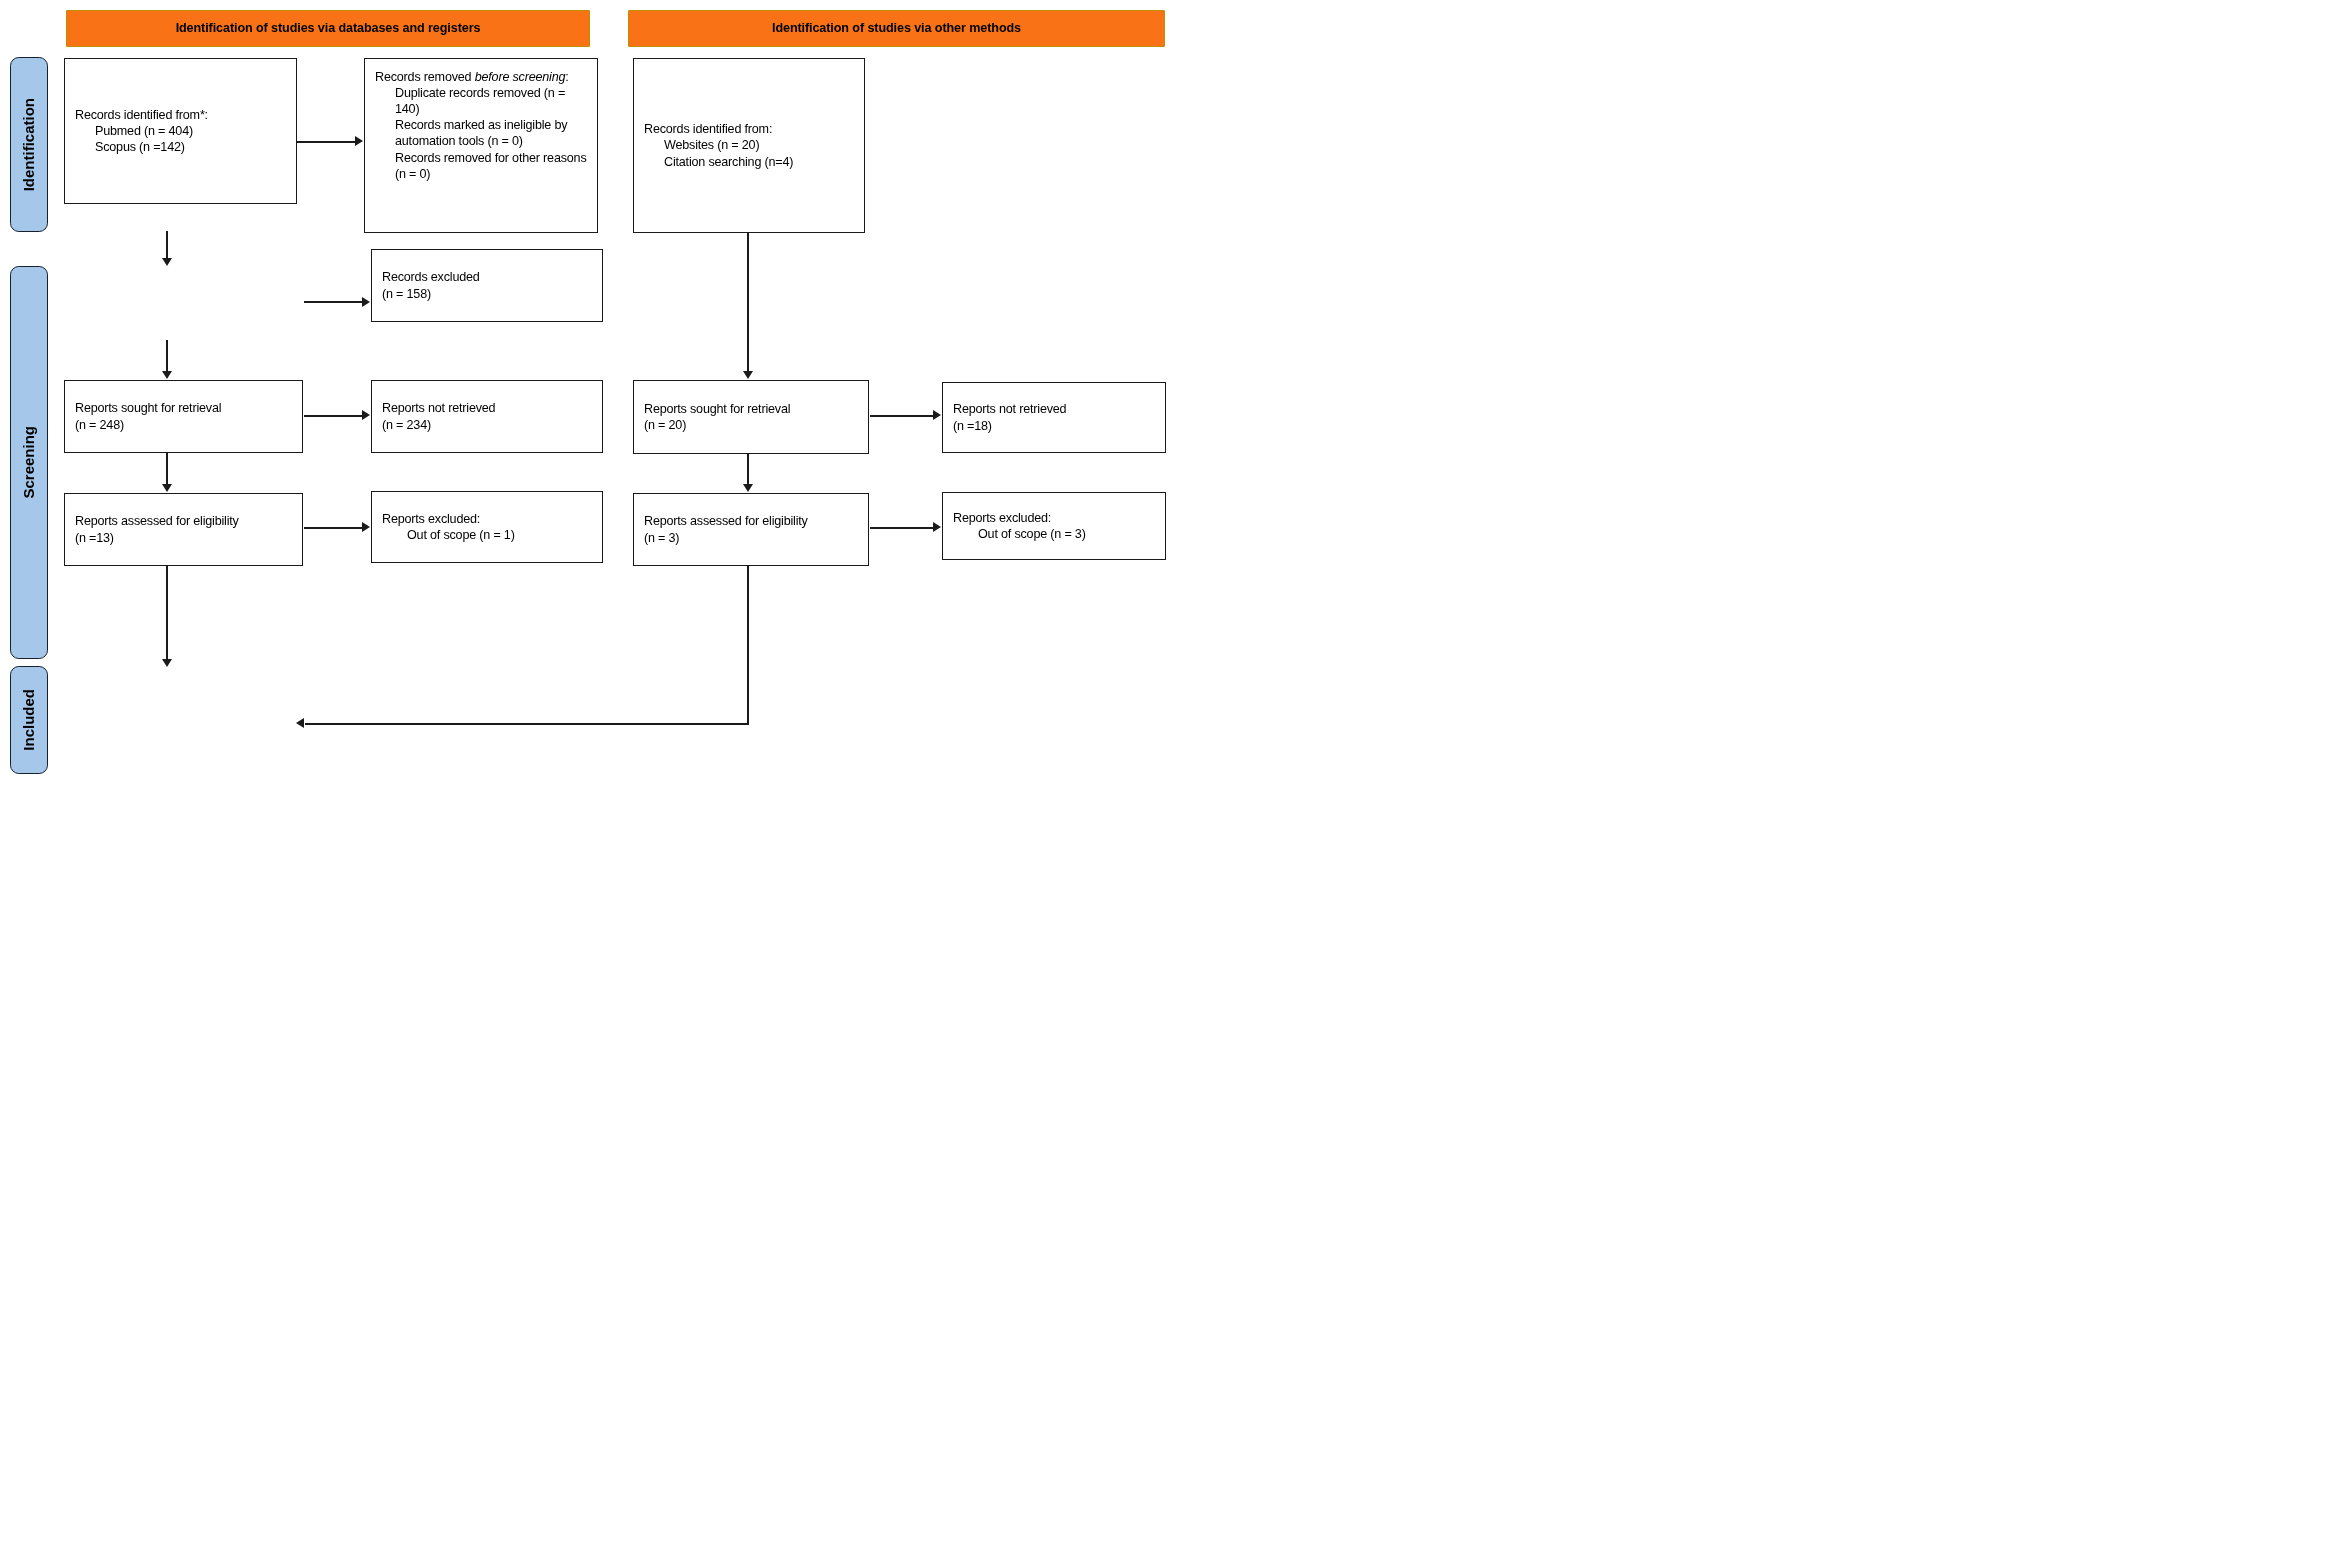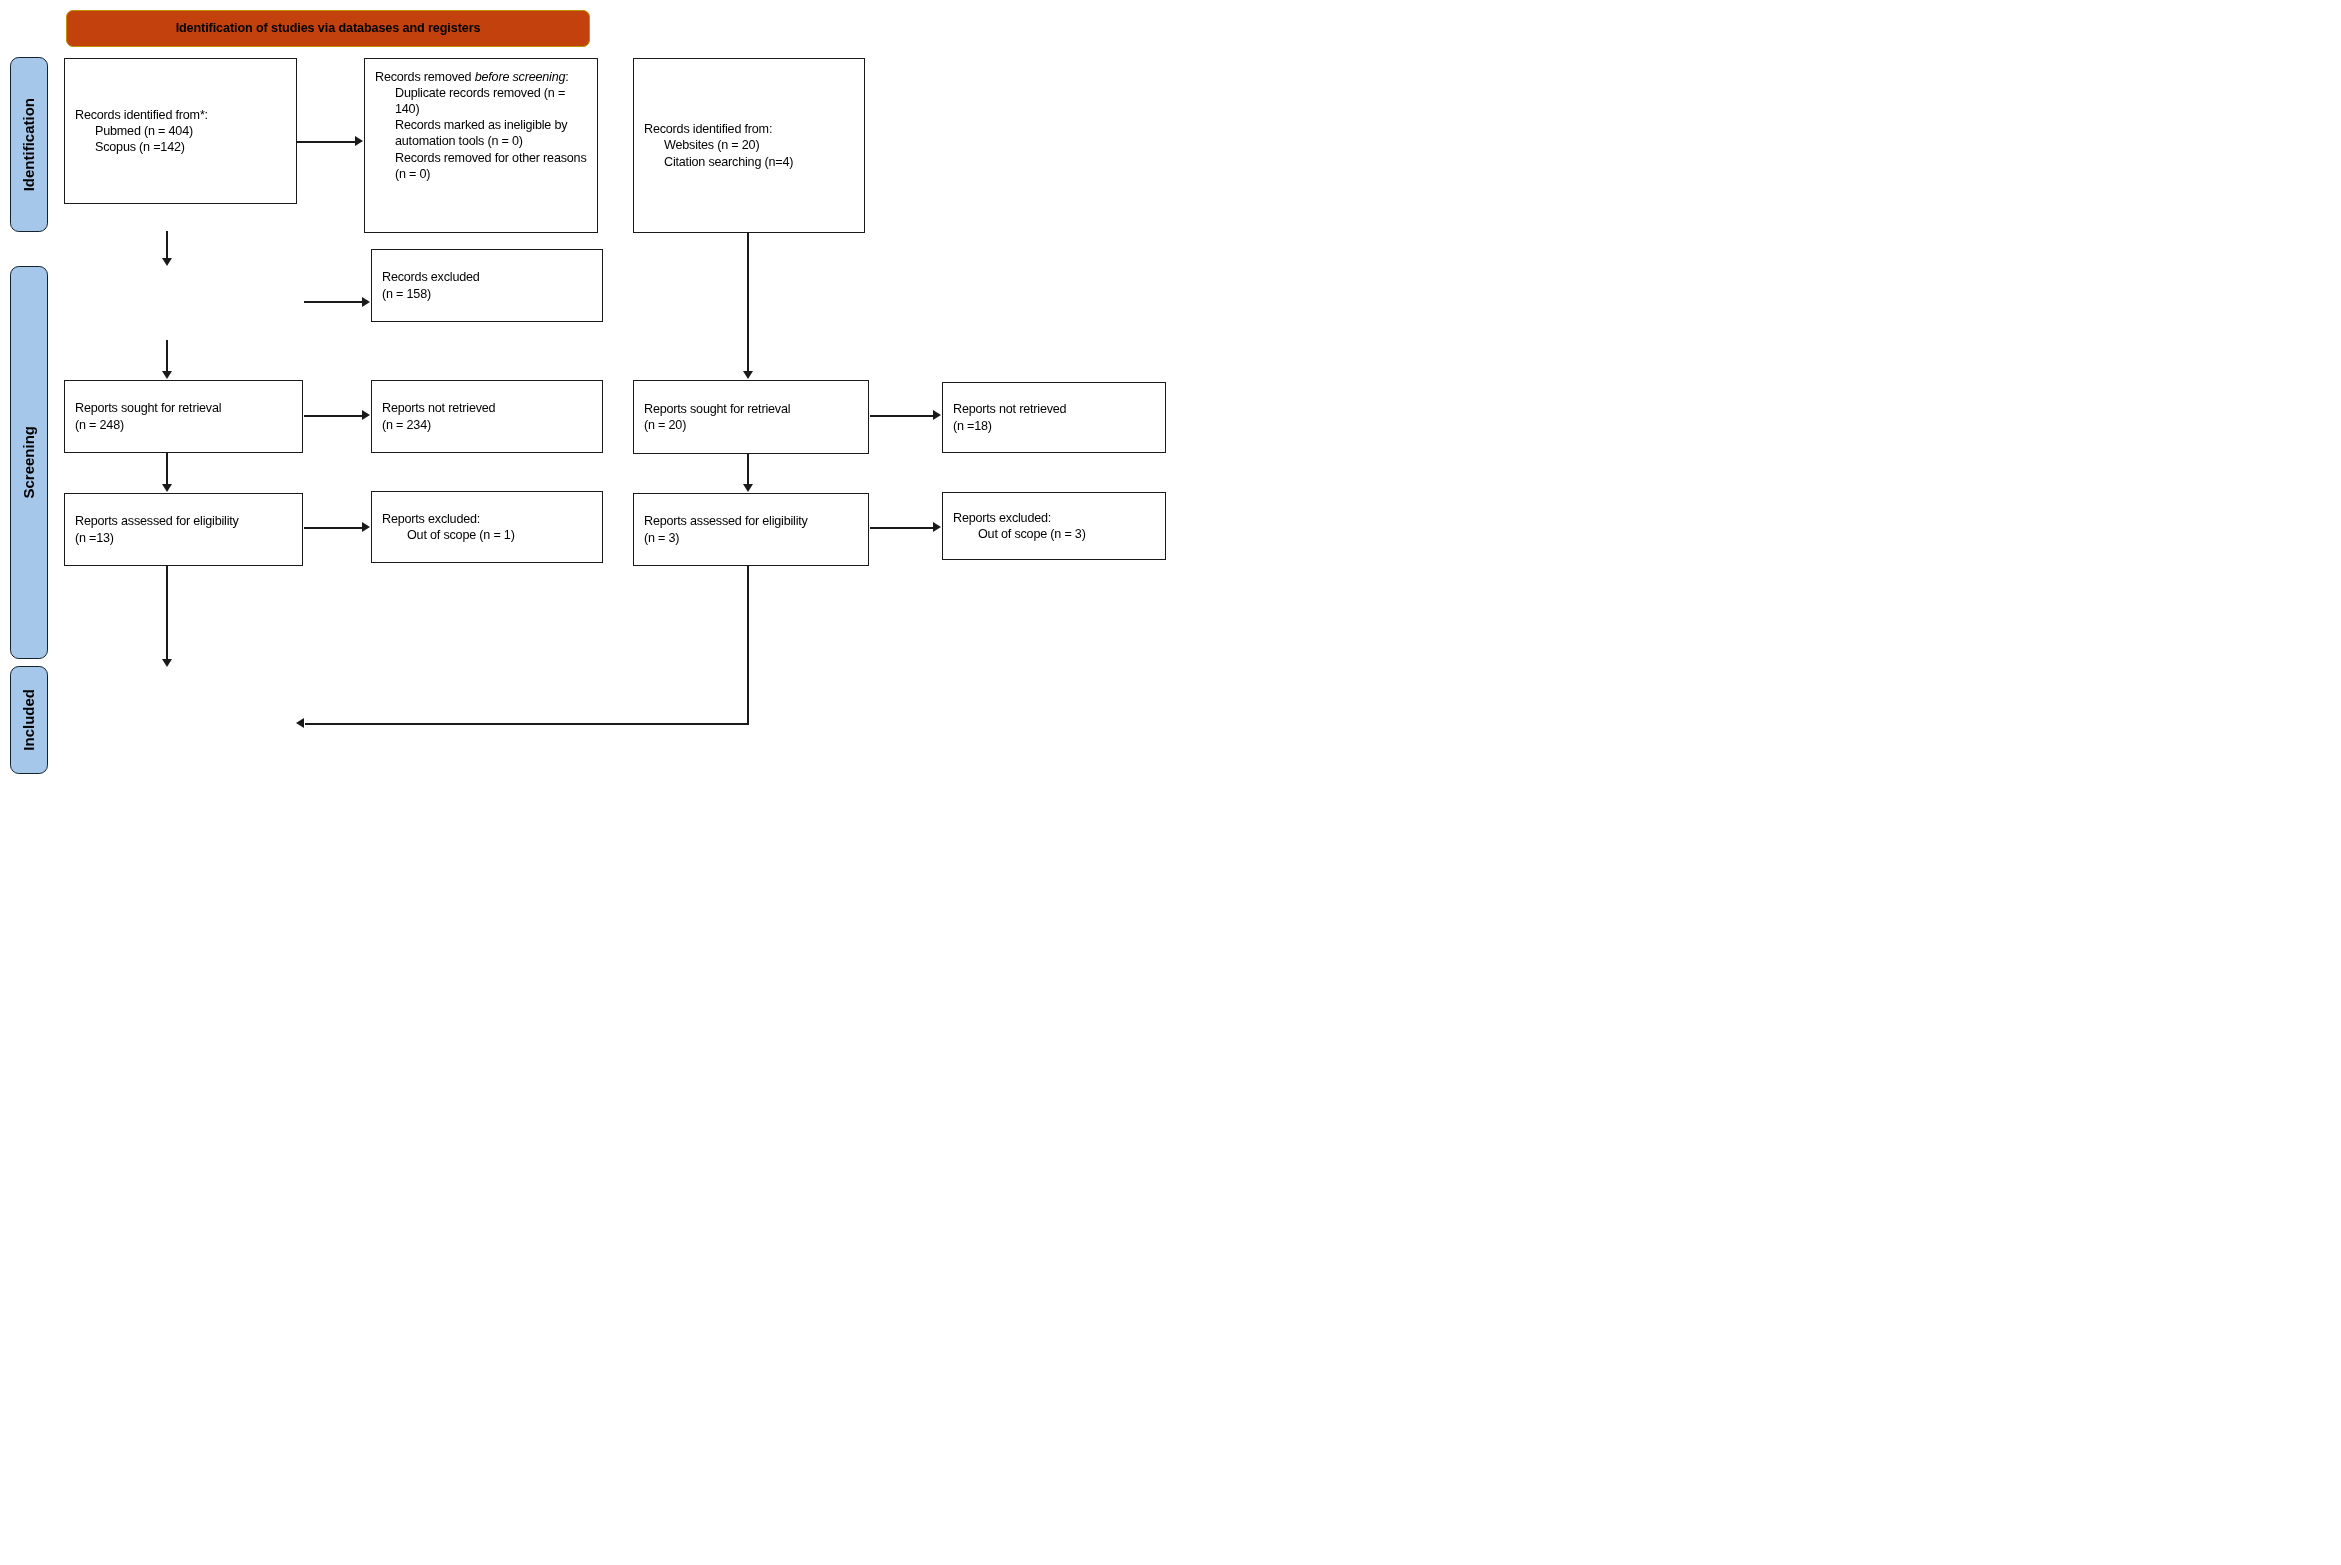--- a/index.html
+++ b/index.html
@@ -6,23 +6,23 @@
   #diagram {
     position: relative;
     width: 1171px;
     height: 783px;
     background: #ffffff;
     font-family: "Liberation Sans", sans-serif;
     color: #000;
   }
   .banner {
     position: absolute;
-    background: #c2410c;
+    background: #f97316;
     border: 1.3px solid #BF8F00;
-    border-radius: 7px;
+    border-radius: 1px;
     display: flex;
     align-items: center;
     justify-content: center;
     font-weight: bold;
     font-size: 12.6px;
     letter-spacing: -0.1px;
     box-sizing: border-box;
     text-align: center;
   }
   .stage {
@@ -69,20 +69,23 @@
   .head-down  { border-top: 8.8px solid #1a1a1a; border-left: 5px solid transparent; border-right: 5px solid transparent; }
   .head-left  { border-right: 8.8px solid #1a1a1a; border-top: 5px solid transparent; border-bottom: 5px solid transparent; }
 </style>
 </head>
 <body>
 
 <div id="diagram">
 
   <div class="banner" style="left:66px; top:9.5px; width:524px; height:37px;">
     <span>Identification of studies via databases and registers</span>
+  </div>
+  <div class="banner" style="left:628px; top:9.5px; width:537px; height:37px;">
+    <span>Identification of studies via other methods</span>
   </div>
 
   <div class="stage" style="left:9.5px; top:57px; height:175px;">
     <span>Identification</span>
   </div>
   <div class="stage" style="left:9.5px; top:266px; height:393px;">
     <span>Screening</span>
   </div>
   <div class="stage" style="left:9.5px; top:666px; height:108px;">
     <span>Included</span>

